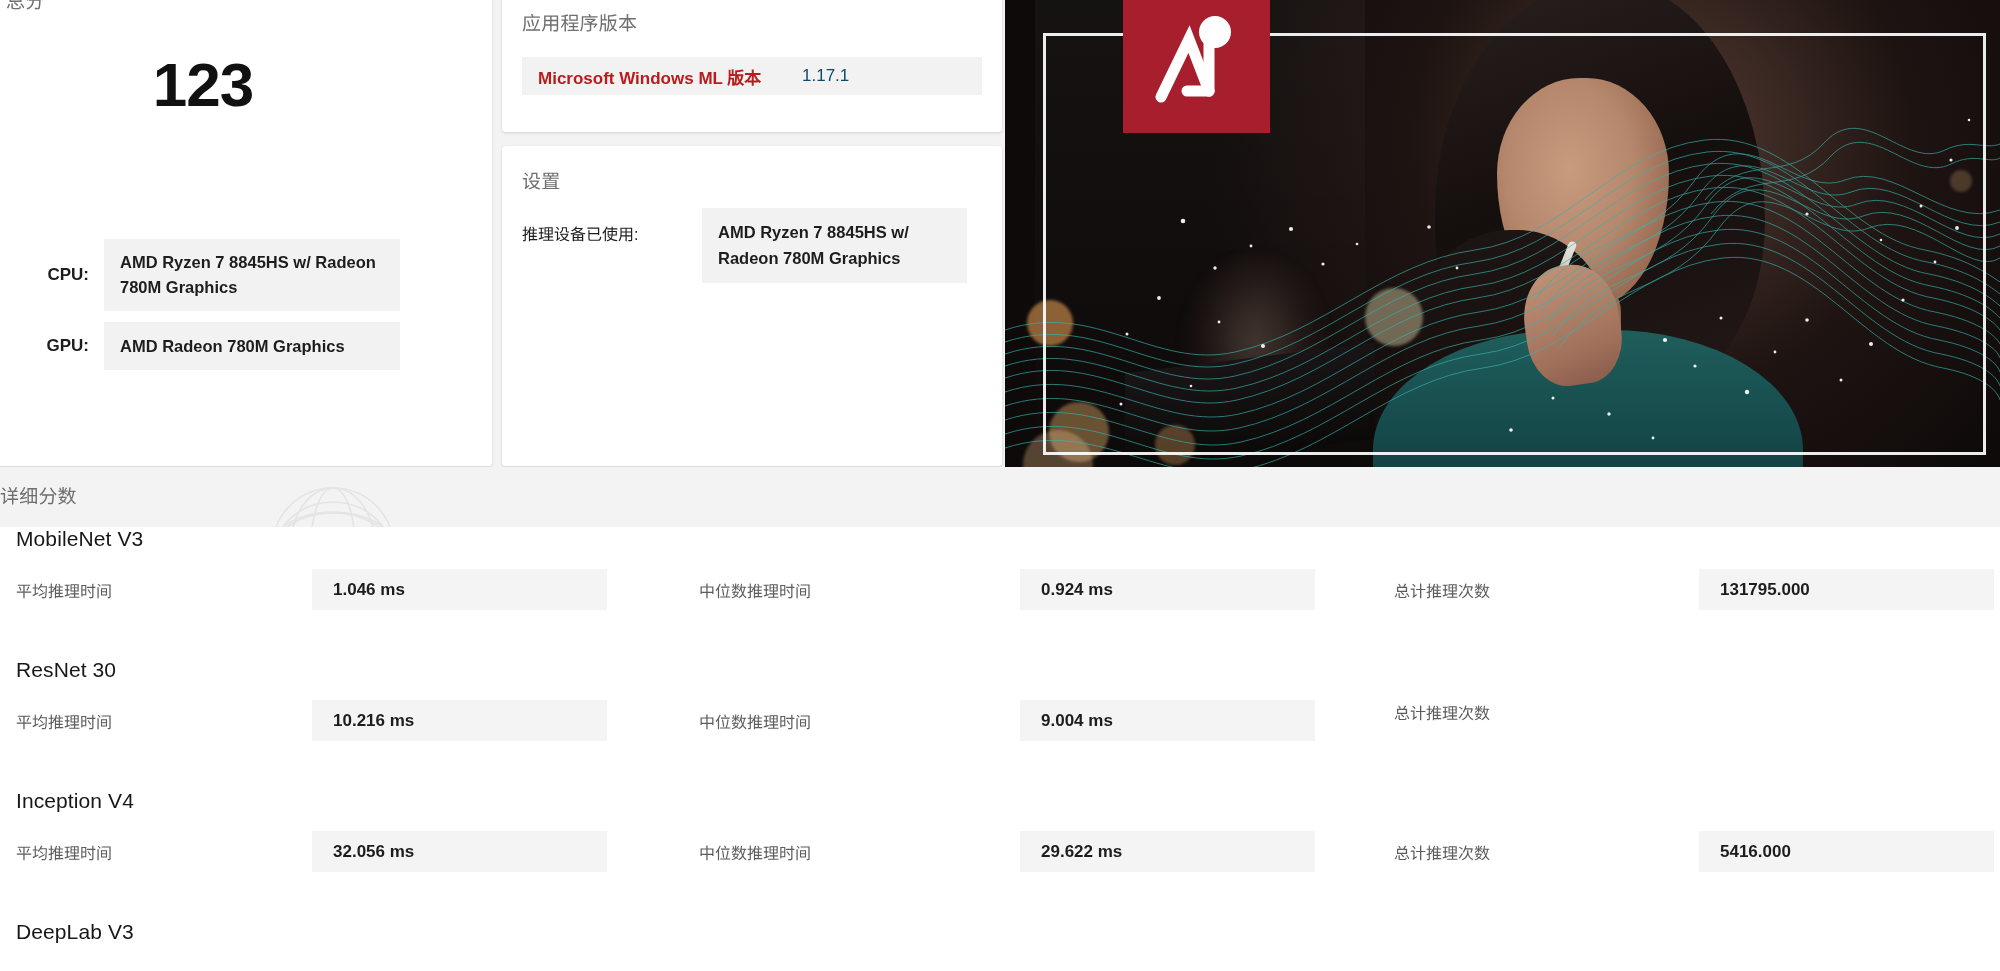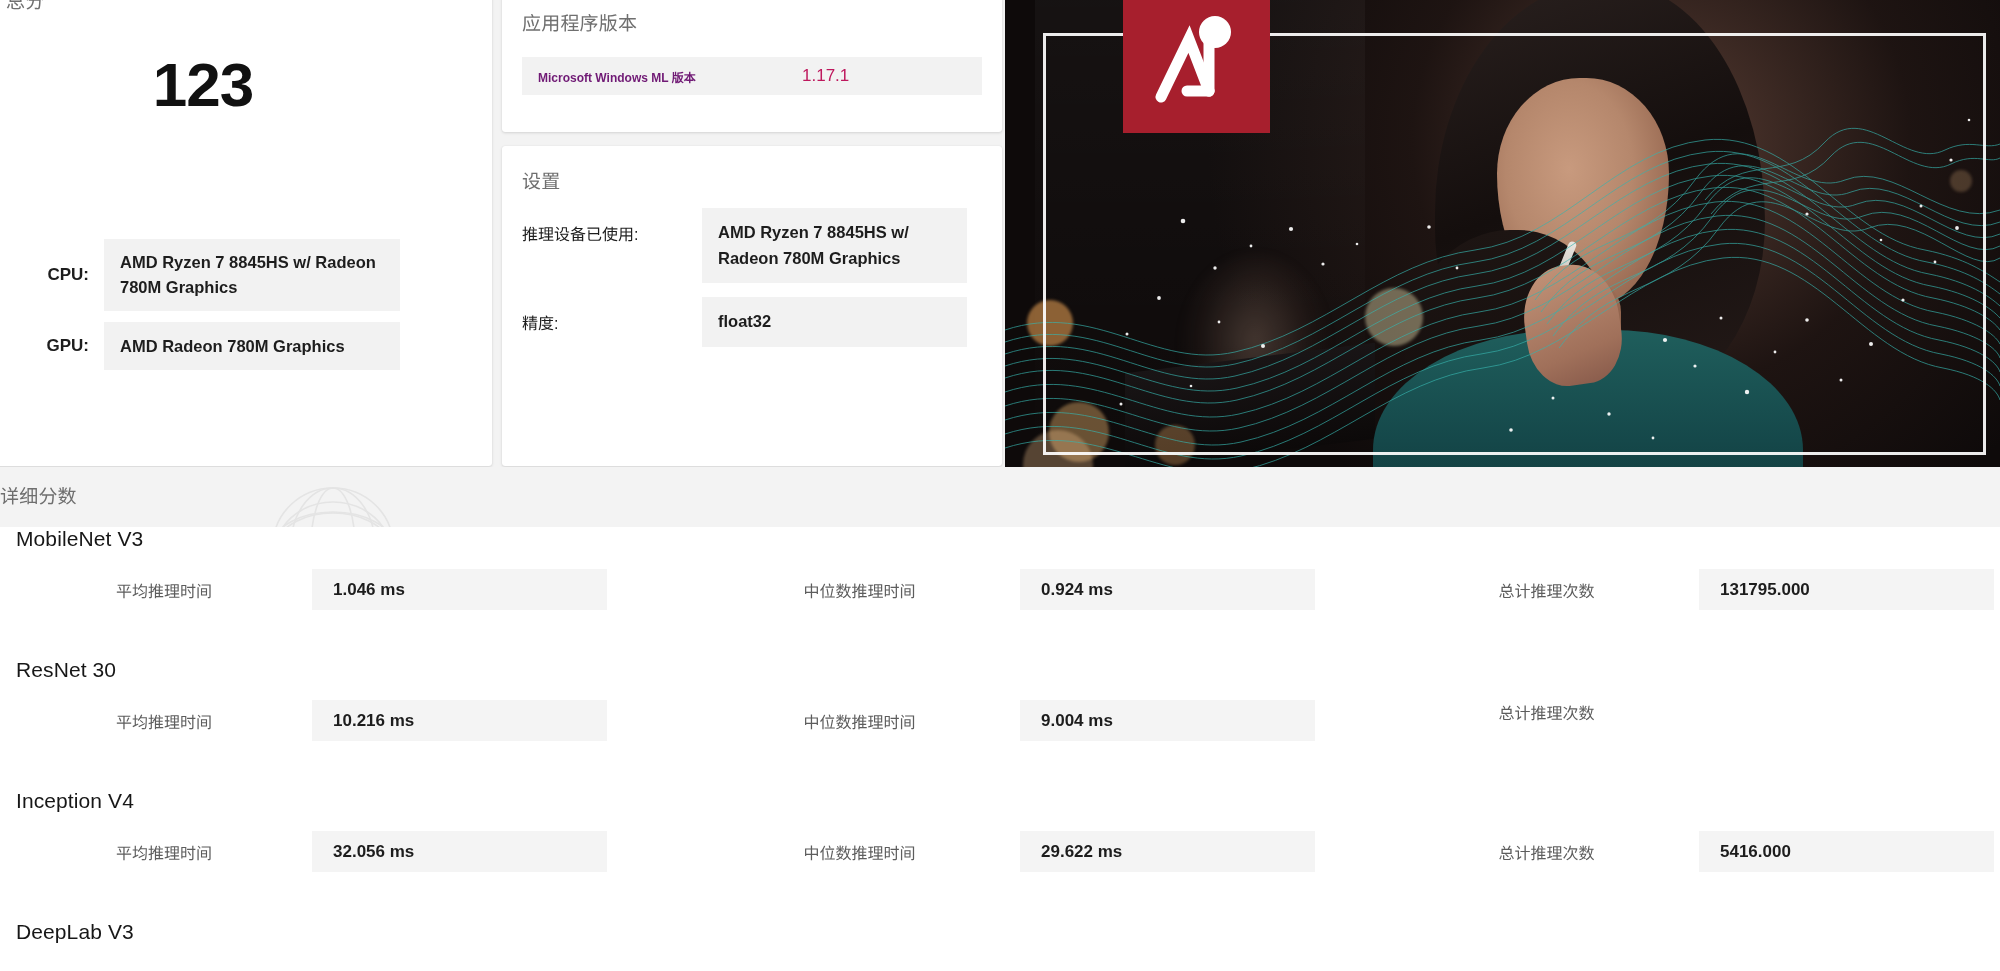--- a/index.html
+++ b/index.html
@@ -95,29 +95,29 @@
     position: absolute;
     left: 20px; top: 83px;
     width: 460px;
     height: 38px;
     background: #f2f2f2;
     display: flex;
     align-items: center;
   }
   .version-name {
     padding-left: 16px;
-    font-size: 12px;
+    font-size: 17px;
     font-weight: 700;
-    color: #701a75;
+    color: #b91c1c;
     width: 280px;
   }
   .version-num {
     font-size: 17px;
     font-weight: 400;
-    color: #be185d;
+    color: #0c4a6e;
   }
 
   .settings-card {
     left: 502px;
     top: 146px;
     width: 500px;
     height: 320px;
     overflow: hidden;
   }
   .settings-title { position: absolute; left: 20px; top: 20px; }
@@ -276,21 +276,20 @@
     opacity: 1;
   }
 
   .detail-body {
     position: absolute;
     left: 0; top: 527px;
     width: 2000px;
     height: 444px;
     background: #ffffff;
     overflow: hidden;
-    text-align: center;
   }
 
   .bench-block { position: relative; height: 131px; }
   .bench-name {
     position: absolute;
     left: 16px; top: 0px;
     font-size: 21px;
     font-weight: 400;
     color: #171717;
     letter-spacing: .1px;
@@ -359,24 +358,20 @@
         <div class="version-num">1.17.1</div>
       </div>
     </div>
 
     <div class="card settings-card">
       <div class="section-title settings-title">设置</div>
       <div class="settings-rows">
         <div class="set-row">
           <div class="set-label">推理设备已使用:</div>
           <div class="set-value">AMD Ryzen 7 8845HS w/ Radeon 780M Graphics</div>
-        </div>
-        <div class="set-row">
-          <div class="set-label">精度:</div>
-          <div class="set-value single">float32</div>
         </div>
       </div>
     </div>
 
     <div class="banner">
       <div class="banner-photo"></div>
       <div class="banner-refl"></div>
       <div class="banner-ghost"></div>
 
       <div class="laptop"></div>

